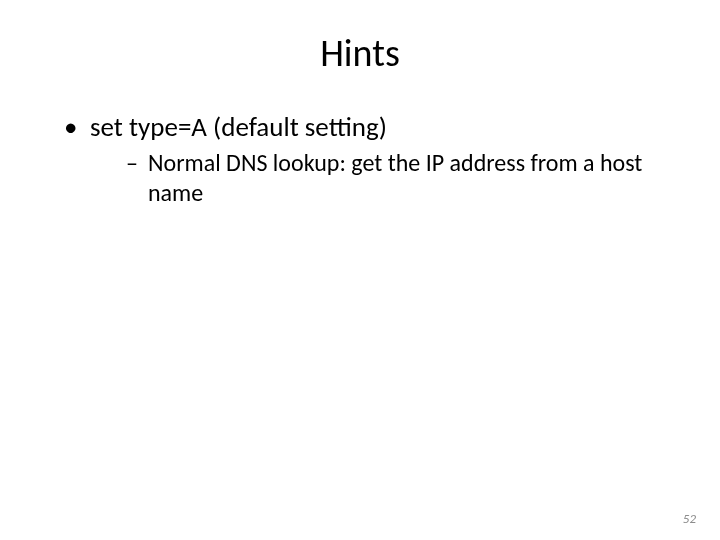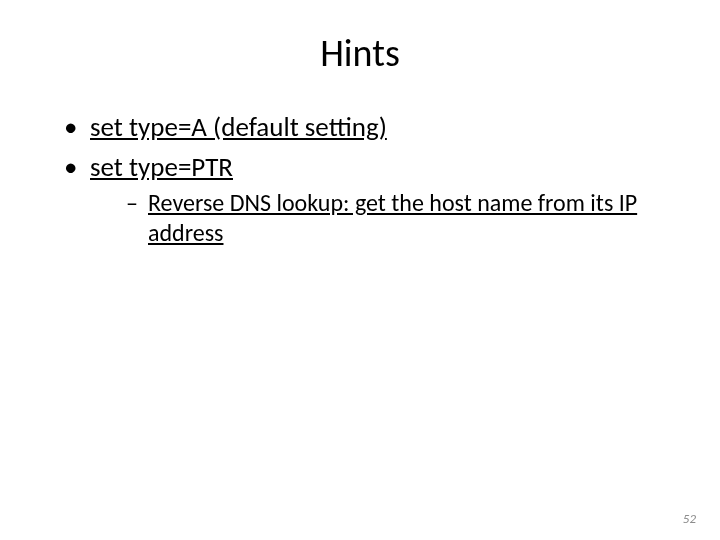--- a/index.html
+++ b/index.html
@@ -28,21 +28,20 @@
   ul.level1 {
     list-style: none;
     padding-left: 28px;
   }
   ul.level1 > li {
     font-size: 27px;
     line-height: 1.25;
     position: relative;
     padding-left: 26px;
     margin-bottom: 6px;
-    text-decoration: underline;
   }
   ul.level1 > li::before {
     content: "•";
     position: absolute;
     left: 0;
     top: 0;
     font-size: 27px;
   }
   ul.level2 {
     list-style: none;
@@ -74,25 +73,22 @@
 </style>
 </head>
 <body>
 
 <div class="slide">
   <h1 class="title">Hints</h1>
 
   <ul class="level1">
     <li>
       <span>set type=A (default setting)</span>
-    </li>
-    <li>
-      <span>set type=PTR</span>
       <ul class="level2">
         <li>
-          <span>Reverse DNS lookup: get the host name from its IP address</span>
+          <span>Normal DNS lookup: get the IP address from a host name</span>
         </li>
       </ul>
     </li>
   </ul>
 
   <div class="page-num">52</div>
 </div>
 
 </body></html>

